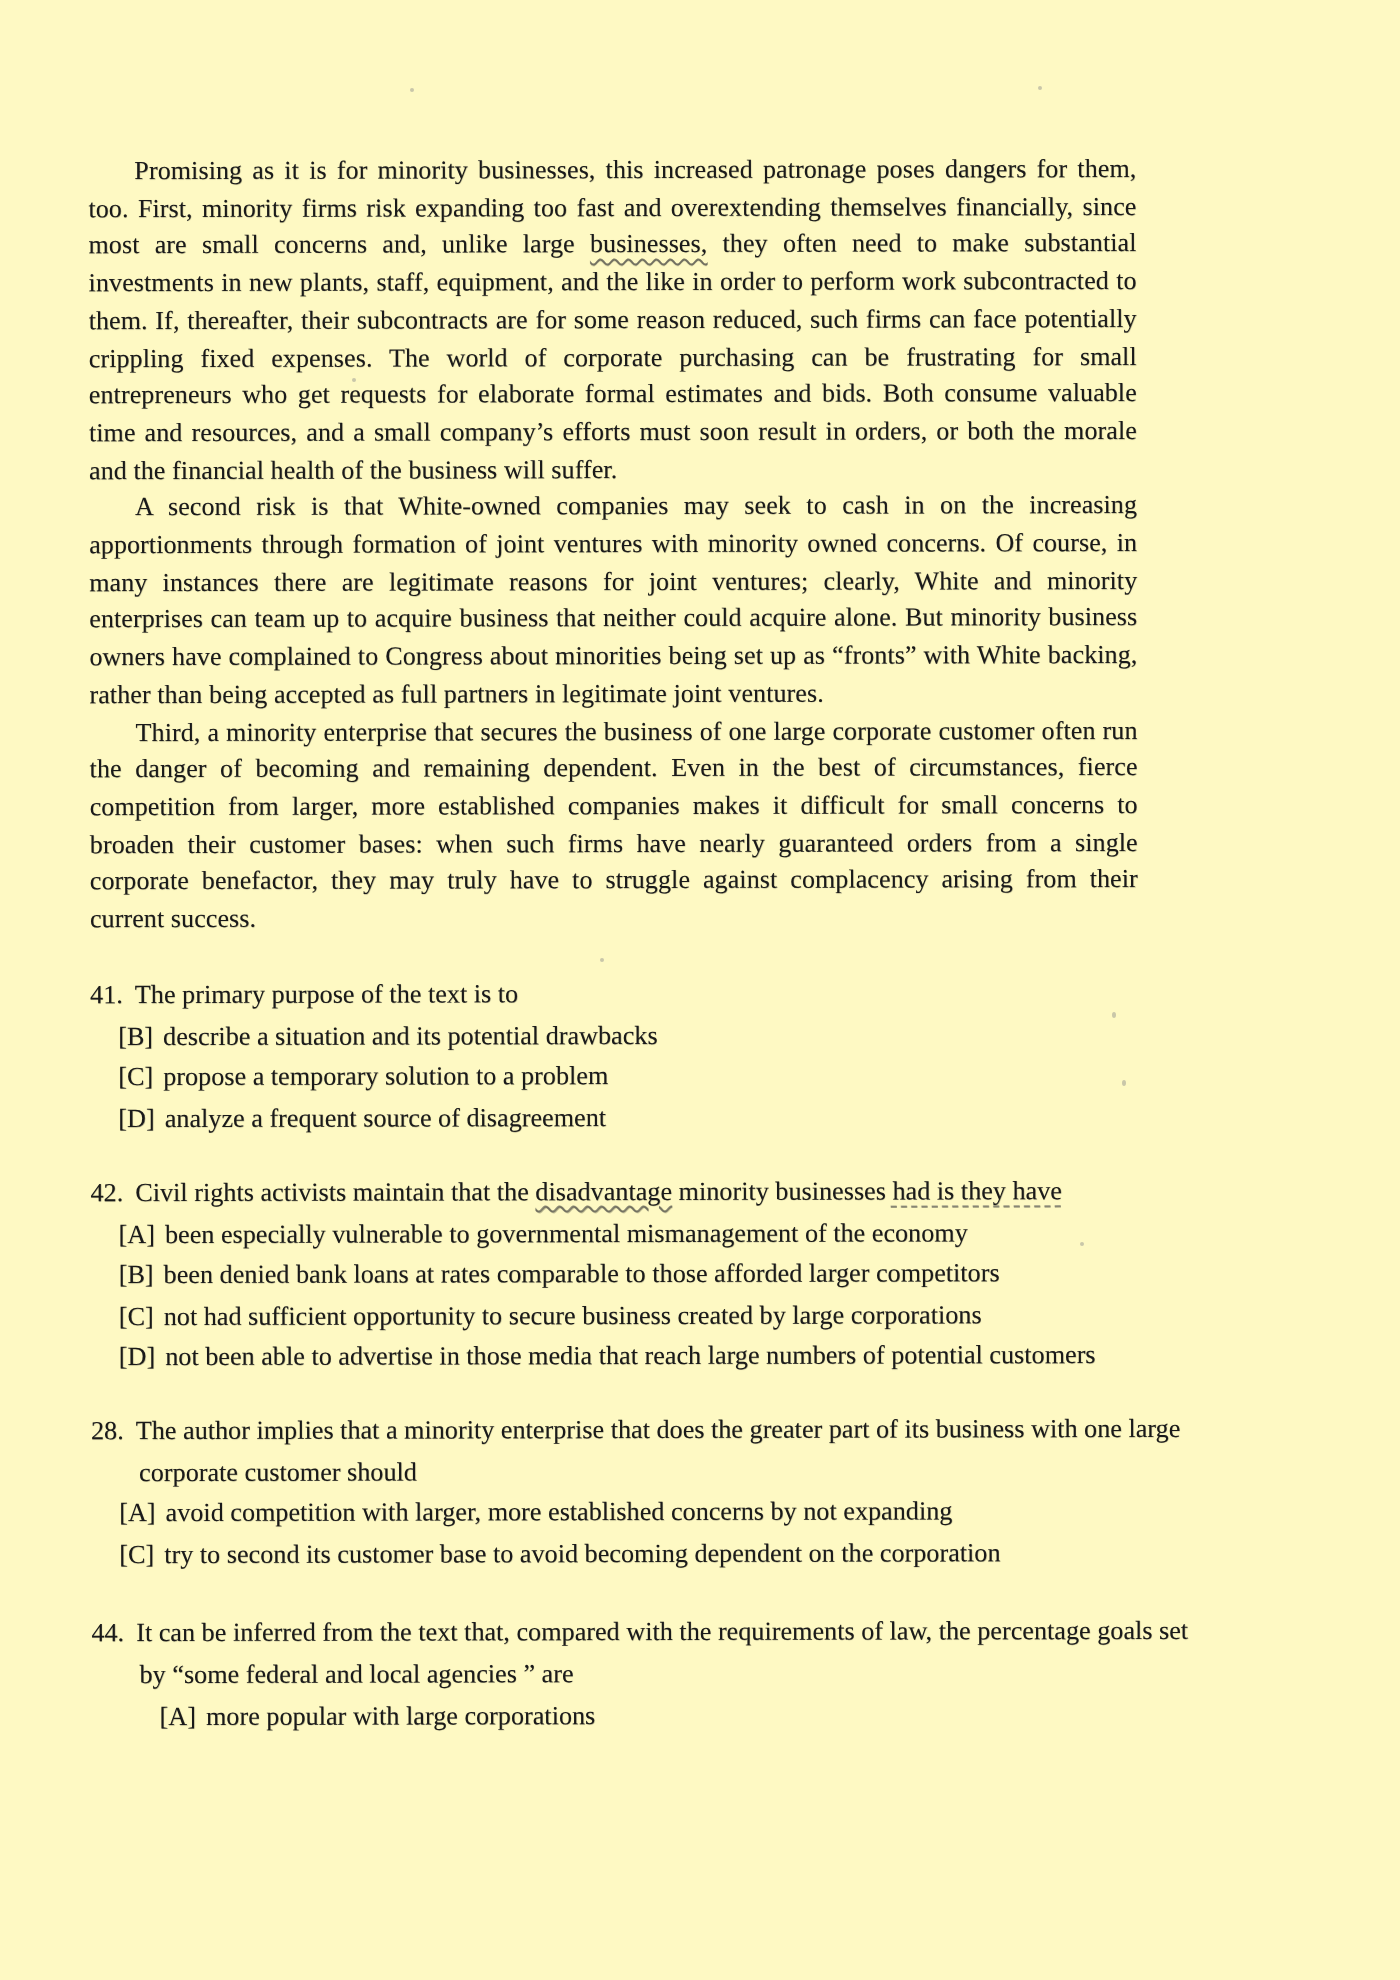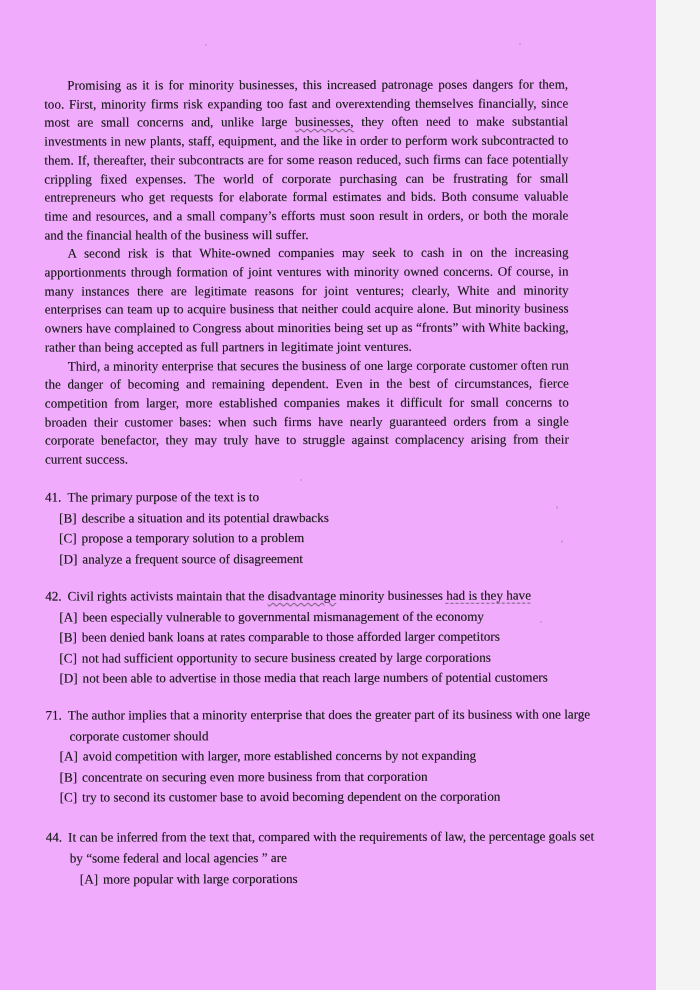--- a/index.html
+++ b/index.html
@@ -3,25 +3,24 @@
 <meta charset="utf-8">
 <style>
   html, body { margin: 0; padding: 0; }
   body {
     width: 700px; height: 990px;
     background: #f4f4f4;
     font-family: "Liberation Serif", "DejaVu Serif", serif;
   }
   .page {
     position: relative;
-    width: 636px; height: 990px;
-    background: #f0abfc;
+    width: 700px; height: 990px;
+    background: #fef9c3;
     overflow: hidden;
     color: #1a1a1a;
-    padding-left: 20px;
   }
   .content {
     position: absolute;
     left: 45px; top: 76px;
     width: 552px;
     transform: rotate(-0.12deg);
     text-shadow: 0.2px 0.2px 0.35px rgba(0,0,0,0.38);
   }
   .passage { width: 524px; }
   .para {
@@ -104,23 +103,22 @@
 
       <div class="question" style="margin-top:17px;">
         <div class="qtext"><span class="qnum">42.</span><span>Civil rights activists maintain that the </span><span class="wavy">disadvantage</span><span> minority businesses </span><span class="dashes">had is they have</span></div>
         <div class="option"><span class="olabel">[A]</span><span>been especially vulnerable to governmental mismanagement of the economy</span></div>
         <div class="option"><span class="olabel">[B]</span><span>been denied bank loans at rates comparable to those afforded larger competitors</span></div>
         <div class="option"><span class="olabel">[C]</span><span>not had sufficient opportunity to secure business created by large corporations</span></div>
         <div class="option"><span class="olabel">[D]</span><span>not been able to advertise in those media that reach large numbers of potential customers</span></div>
       </div>
 
       <div class="question" style="margin-top:16px;">
-        <div class="qtext"><span class="qnum">71.</span><span>The author implies that a minority enterprise that does the greater part of its business with one large corporate customer should</span></div>
+        <div class="qtext"><span class="qnum">28.</span><span>The author implies that a minority enterprise that does the greater part of its business with one large corporate customer should</span></div>
         <div class="option"><span class="olabel">[A]</span><span>avoid competition with larger, more established concerns by not expanding</span></div>
-        <div class="option"><span class="olabel">[B]</span><span>concentrate on securing even more business from that corporation</span></div>
         <div class="option"><span class="olabel">[C]</span><span>try to second its customer base to avoid becoming dependent on the corporation</span></div>
       </div>
 
       <div class="question q-last" style="margin-top:19px;">
         <div class="qtext"><span class="qnum">44.</span><span>It can be inferred from the text that, compared with the requirements of law, the percentage goals set by “some federal and local agencies ” are</span></div>
         <div class="option"><span class="olabel">[A]</span><span>more popular with large corporations</span></div>
       </div>
 
     </div>
   </div>

